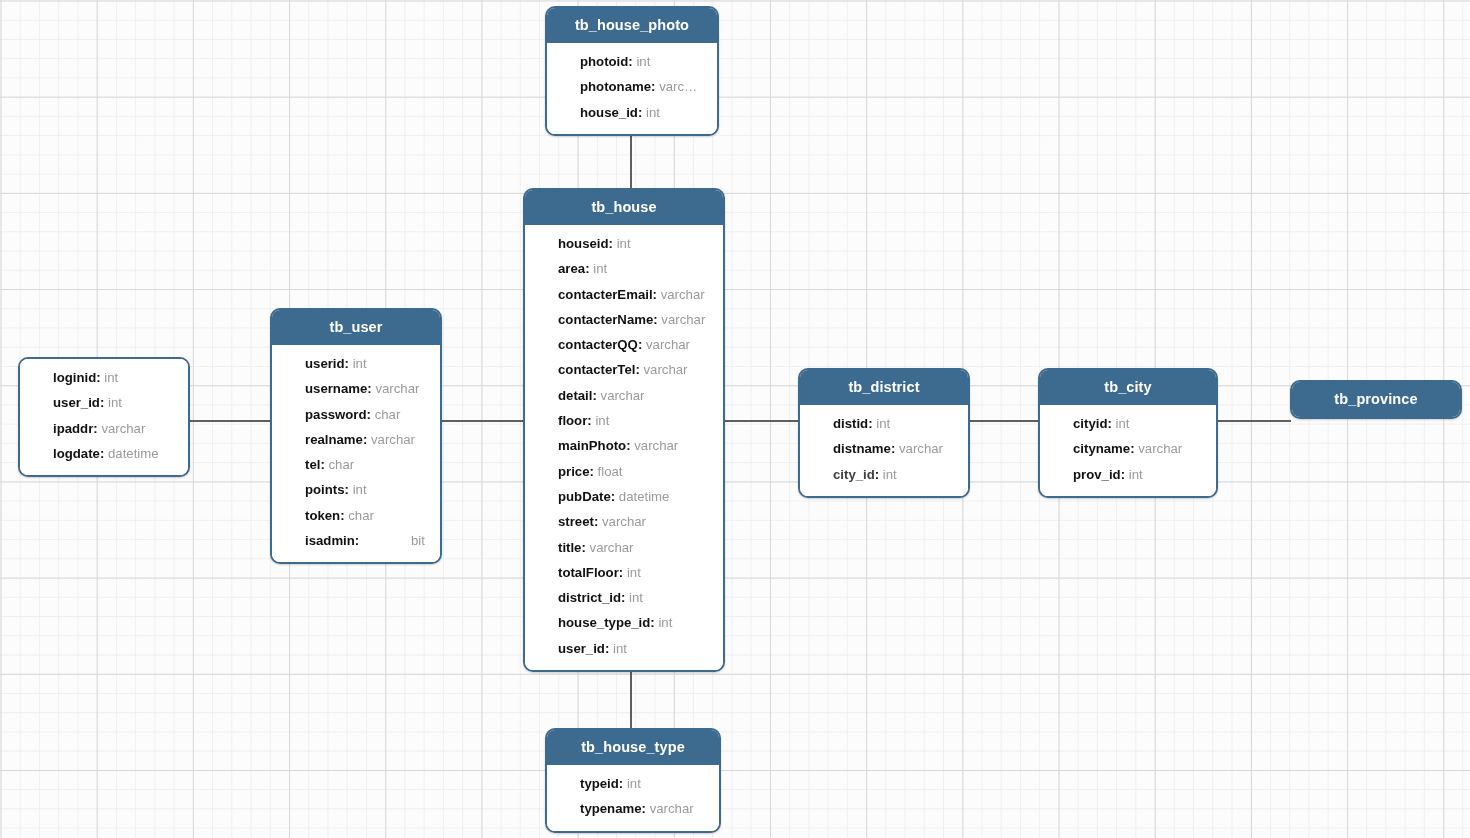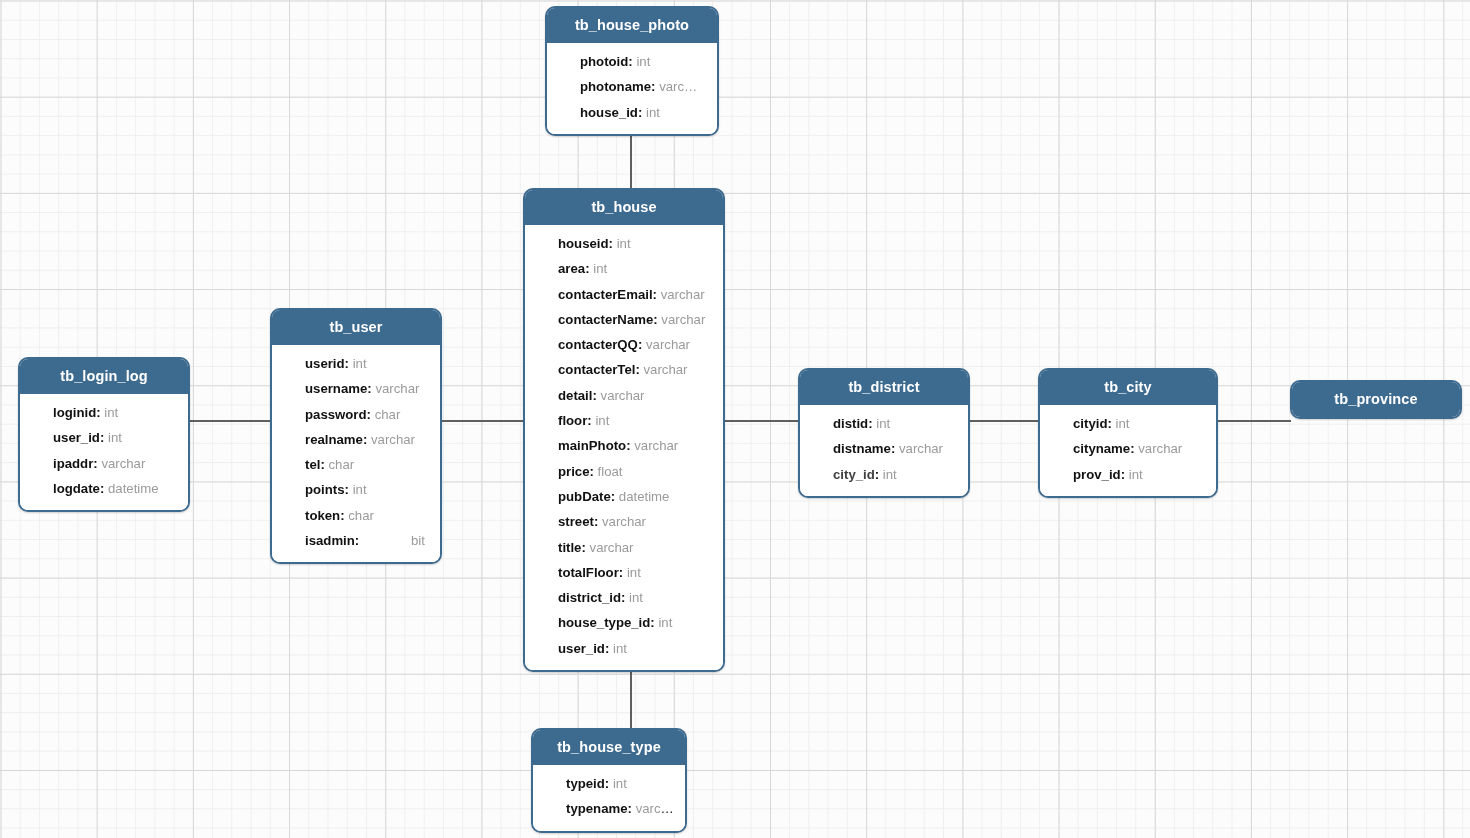--- a/index.html
+++ b/index.html
@@ -128,21 +128,20 @@
           <div class="field"><span class="fname" style="color: rgb(17, 17, 17);">username</span><span class="fname">:</span> <span class="ftype" style="color: rgb(154, 154, 154);">varchar</span></div>
           <div class="field"><span class="fname" style="color: rgb(17, 17, 17);">password</span><span class="fname">:</span> <span class="ftype" style="color: rgb(154, 154, 154);">char</span></div>
           <div class="field"><span class="fname" style="color: rgb(17, 17, 17);">realname</span><span class="fname">:</span> <span class="ftype" style="color: rgb(154, 154, 154);">varchar</span></div>
           <div class="field"><span class="fname" style="color: rgb(17, 17, 17);">tel</span><span class="fname">:</span> <span class="ftype" style="color: rgb(154, 154, 154);">char</span></div>
           <div class="field"><span class="fname" style="color: rgb(17, 17, 17);">points</span><span class="fname">:</span> <span class="ftype" style="color: rgb(154, 154, 154);">int</span></div>
           <div class="field"><span class="fname" style="color: rgb(17, 17, 17);">token</span><span class="fname">:</span> <span class="ftype" style="color: rgb(154, 154, 154);">char</span></div>
           <div class="field"><span class="fname" style="color: rgb(17, 17, 17);">isadmin</span><span class="fname">:</span> <span class="ftype" style="color: rgb(154, 154, 154); margin-left: 48px;">bit</span></div>
         </div>
       </div>
       <div class="entity" style="left: 18px; top: 357px; width: 172px; border-color: rgb(61, 106, 143);">
-        <div class="entity-header" style="background: rgb(61, 106, 143); color: rgb(255, 255, 255);">tb_login_log</div>
         <div class="entity-body">
           <div class="field"><span class="fname" style="color: rgb(17, 17, 17);">loginid</span><span class="fname">:</span> <span class="ftype" style="color: rgb(154, 154, 154);">int</span></div>
           <div class="field"><span class="fname" style="color: rgb(17, 17, 17);">user_id</span><span class="fname">:</span> <span class="ftype" style="color: rgb(154, 154, 154);">int</span></div>
           <div class="field"><span class="fname" style="color: rgb(17, 17, 17);">ipaddr</span><span class="fname">:</span> <span class="ftype" style="color: rgb(154, 154, 154);">varchar</span></div>
           <div class="field"><span class="fname" style="color: rgb(17, 17, 17);">logdate</span><span class="fname">:</span> <span class="ftype" style="color: rgb(154, 154, 154);">datetime</span></div>
         </div>
       </div>
       <div class="entity" style="left: 798px; top: 368px; width: 172px; border-color: rgb(61, 106, 143);">
         <div class="entity-header" style="background: rgb(61, 106, 143); color: rgb(255, 255, 255);">tb_district</div>
         <div class="entity-body">
@@ -155,21 +154,21 @@
         <div class="entity-header" style="background: rgb(61, 106, 143); color: rgb(255, 255, 255);">tb_city</div>
         <div class="entity-body">
           <div class="field"><span class="fname" style="color: rgb(17, 17, 17);">cityid</span><span class="fname">:</span> <span class="ftype" style="color: rgb(154, 154, 154);">int</span></div>
           <div class="field"><span class="fname" style="color: rgb(17, 17, 17);">cityname</span><span class="fname">:</span> <span class="ftype" style="color: rgb(154, 154, 154);">varchar</span></div>
           <div class="field"><span class="fname" style="color: rgb(17, 17, 17);">prov_id</span><span class="fname">:</span> <span class="ftype" style="color: rgb(154, 154, 154);">int</span></div>
         </div>
       </div>
       <div class="entity" style="left: 1290px; top: 380px; width: 172px; border-color: rgb(61, 106, 143);">
         <div class="entity-header" style="background: rgb(61, 106, 143); color: rgb(255, 255, 255);">tb_province</div>
       </div>
-      <div class="entity" style="left: 531px; top: 728px; width: 156px; border-color: rgb(61, 106, 143);">
+      <div class="entity" style="left: 545px; top: 728px; width: 176px; border-color: rgb(61, 106, 143);">
         <div class="entity-header" style="background: rgb(61, 106, 143); color: rgb(255, 255, 255);">tb_house_type</div>
         <div class="entity-body">
           <div class="field"><span class="fname" style="color: rgb(17, 17, 17);">typeid</span><span class="fname">:</span> <span class="ftype" style="color: rgb(154, 154, 154);">int</span></div>
           <div class="field"><span class="fname" style="color: rgb(17, 17, 17);">typename</span><span class="fname">:</span> <span class="ftype" style="color: rgb(154, 154, 154);">varchar</span></div>
         </div>
       </div>
     </div>
 </div>
 
 </body></html>

